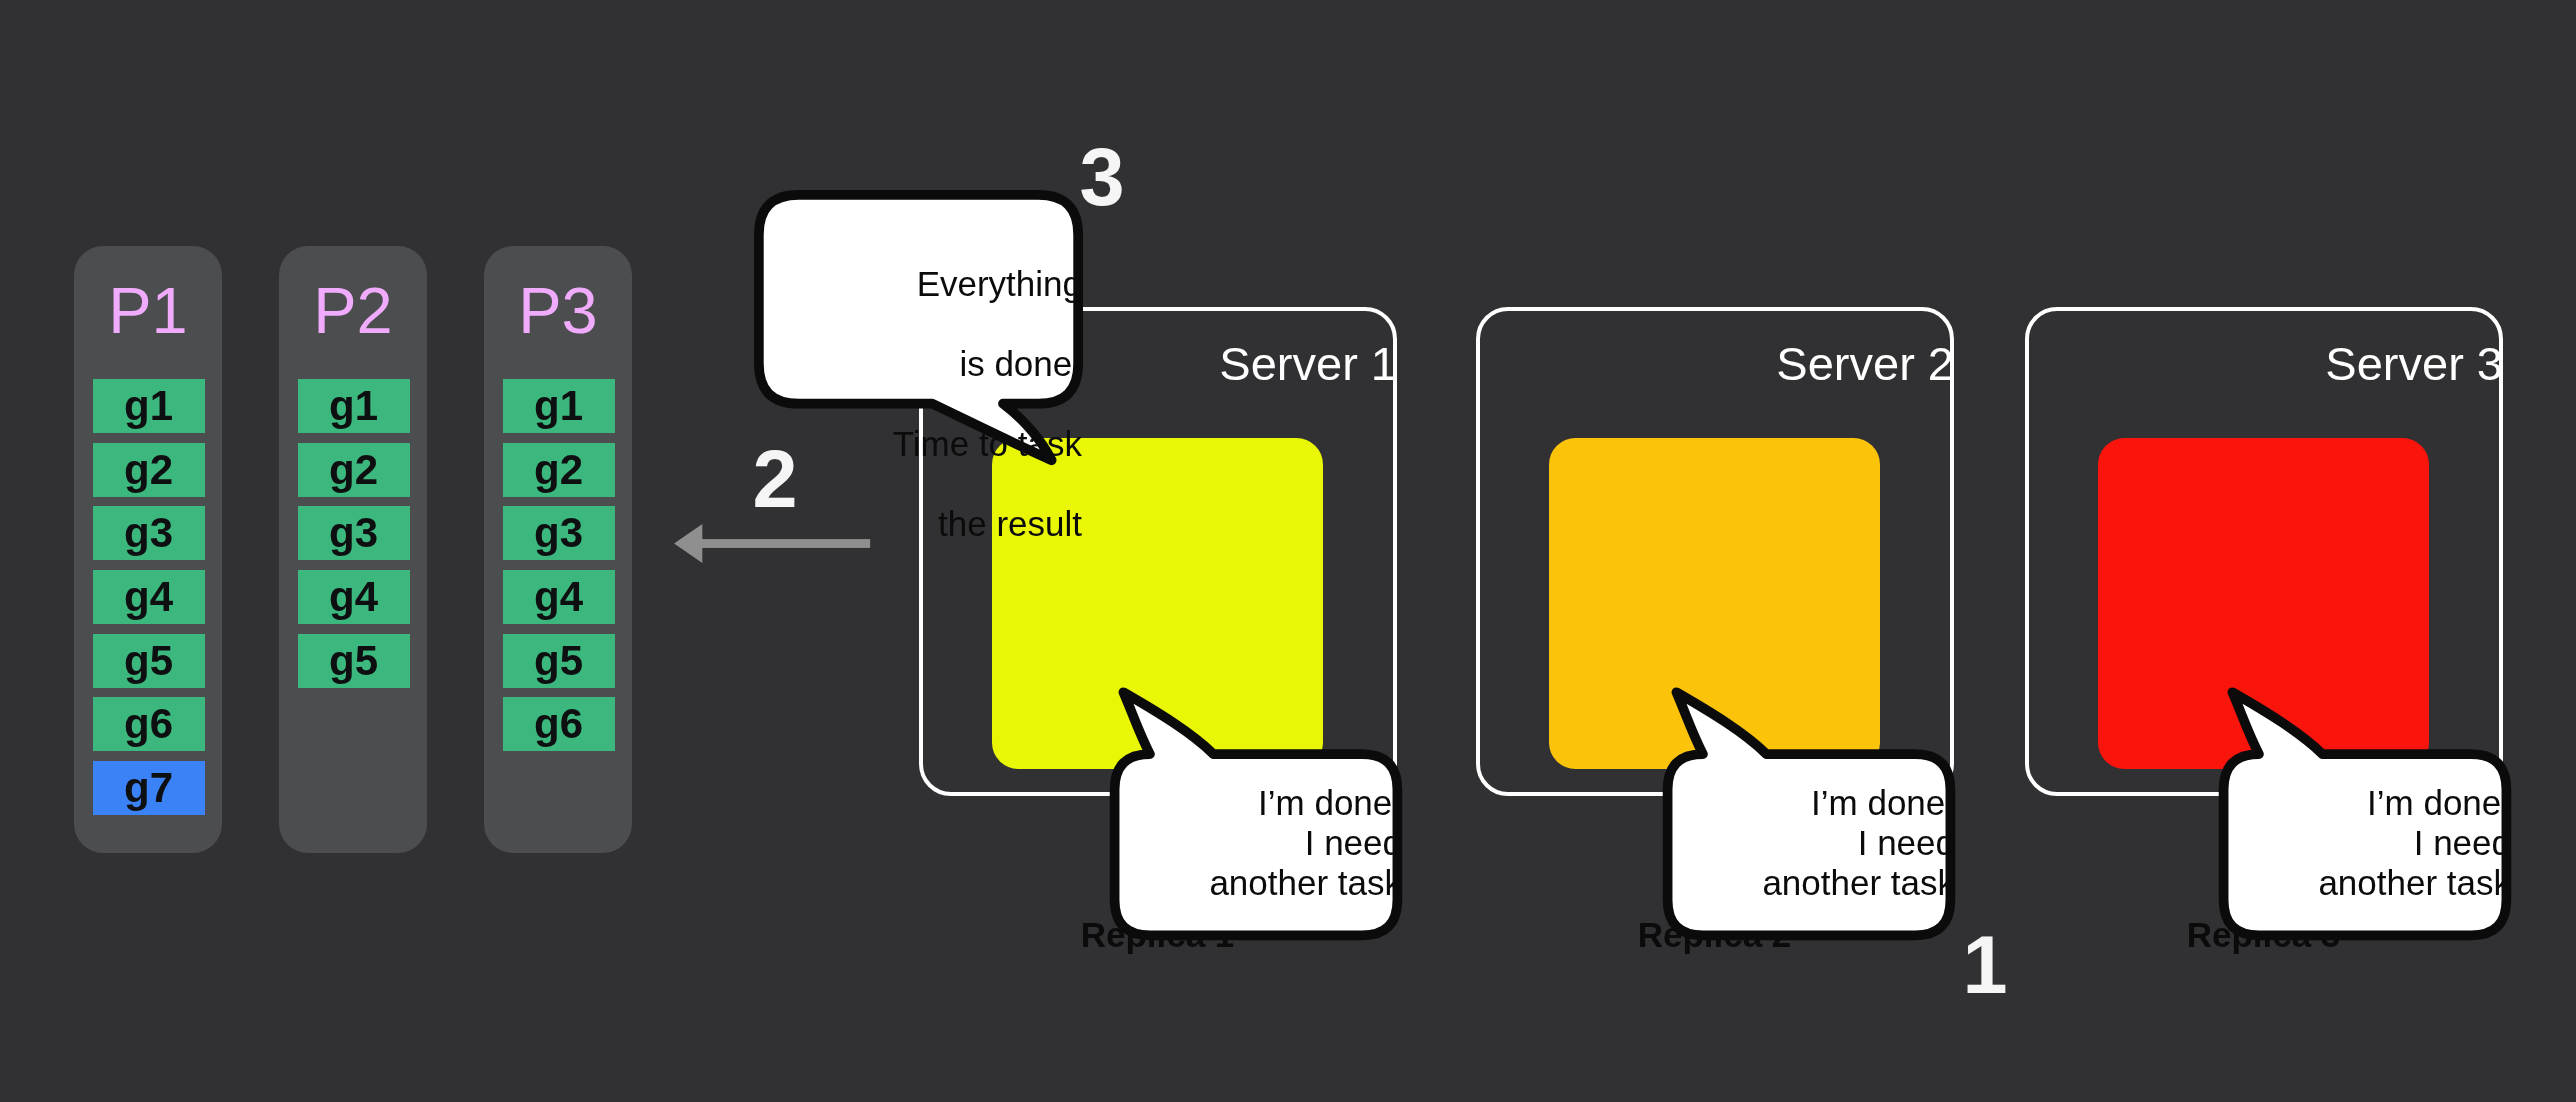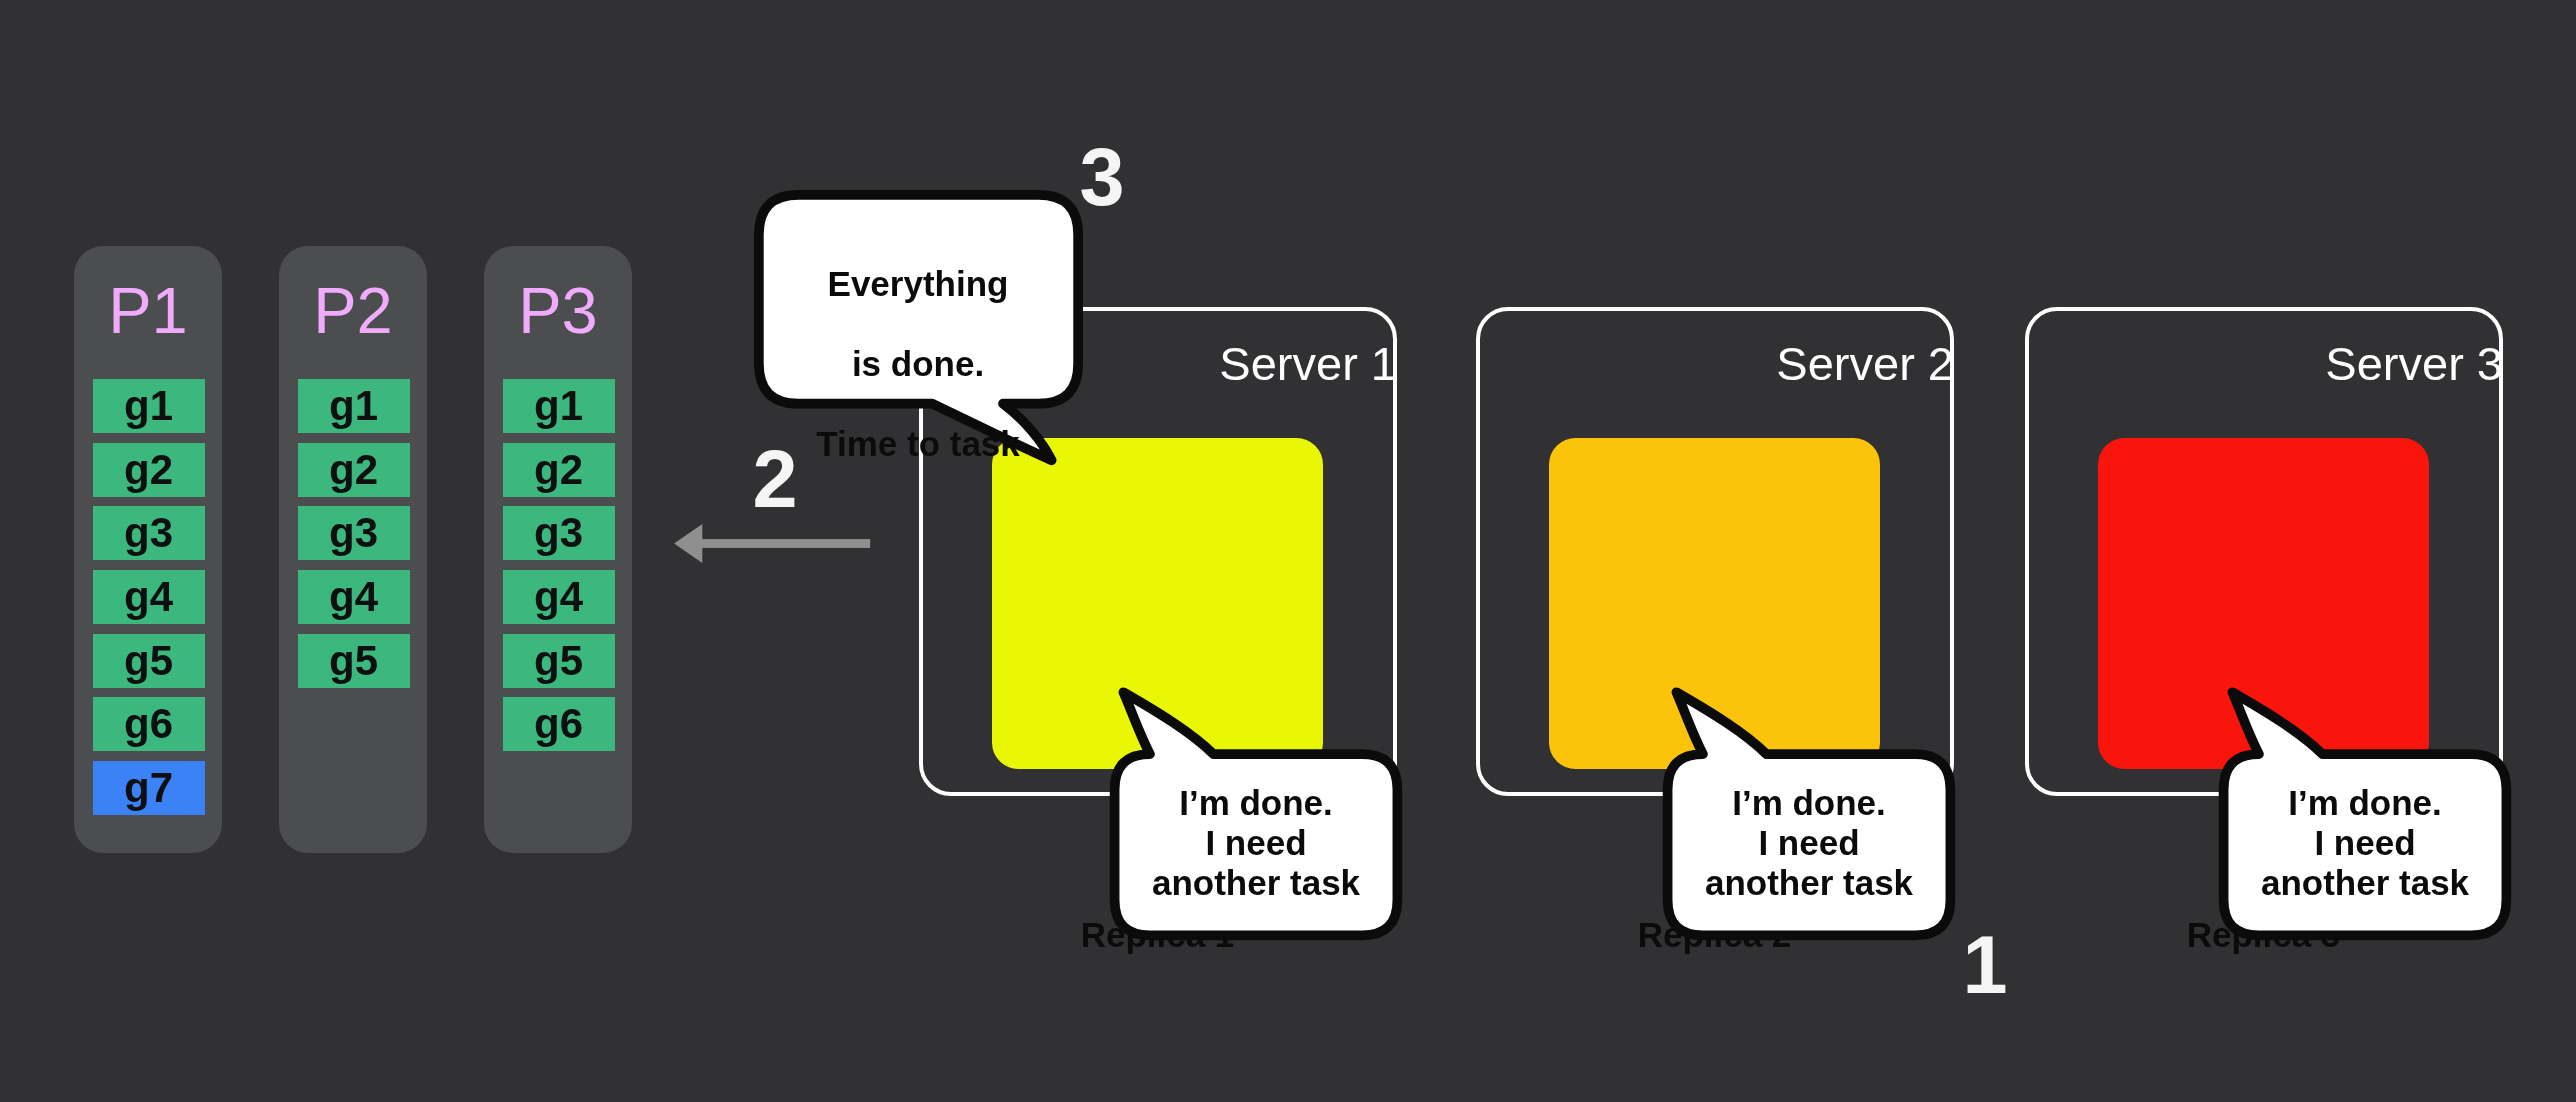--- a/index.html
+++ b/index.html
@@ -56,22 +56,22 @@
   .replica-label{
     position:absolute;top:477px;left:0;width:100%;
     text-align:center;
     color:#0b0b0c;font-size:35px;font-weight:700;line-height:39px;
   }
 
   
   .bubble-svg{position:absolute;overflow:visible;}
   .bubble-text{
     position:absolute;
-    text-align:center;
-    color:#0b0b0c;font-size:35px;font-weight:700;line-height:40px;
+    text-align:right;
+    color:#0b0b0c;font-size:35px;font-weight:400;line-height:40px;
     white-space:pre-line;
   }
 
   
   .step-number{
     position:absolute;width:106px;
     text-align:center;
     color:#f5f5f5;font-size:81px;font-weight:700;line-height:81px;
   }
 </style>
@@ -154,20 +154,21 @@
   <svg class="bubble-svg" style="left:750px;top:186px;" width="337" height="292" viewBox="0 0 381 330">
     <path d="M 55,10 H 326 Q 371,10 371,55 V 201 Q 371,246 326,246 H 286
              C 310,264 330,288 341,310
              C 300,292 252,268 206,246
              H 55 Q 10,246 10,201 V 55 Q 10,10 55,10 Z" fill="#FFFFFF" stroke="#0B0B0C" stroke-width="11" stroke-linejoin="round" stroke-linecap="round"></path>
   </svg>
   <div class="bubble-text" style="left:754px;top:224px;width:328px;">
     <div>Everything</div>
     <div>is done.</div>
     <div>Time to task</div>
+    <div>the result</div>
   </div>
 
   <div class="step-number" style="left:1049px;top:137px;">3</div>
   <div class="step-number" style="left:722px;top:439px;">2</div>
   <div class="step-number" style="left:1932px;top:925px;">1</div>
 
 </div>
 
 
 </body></html>

